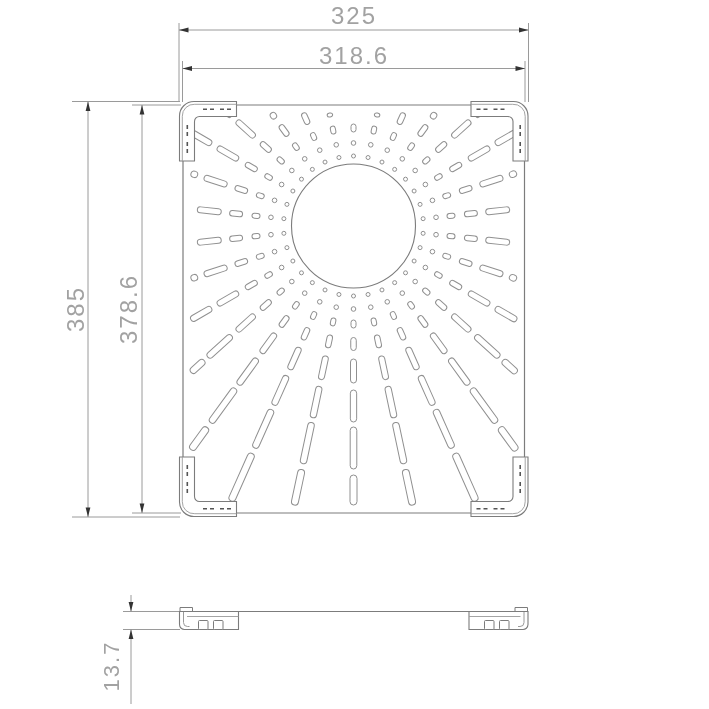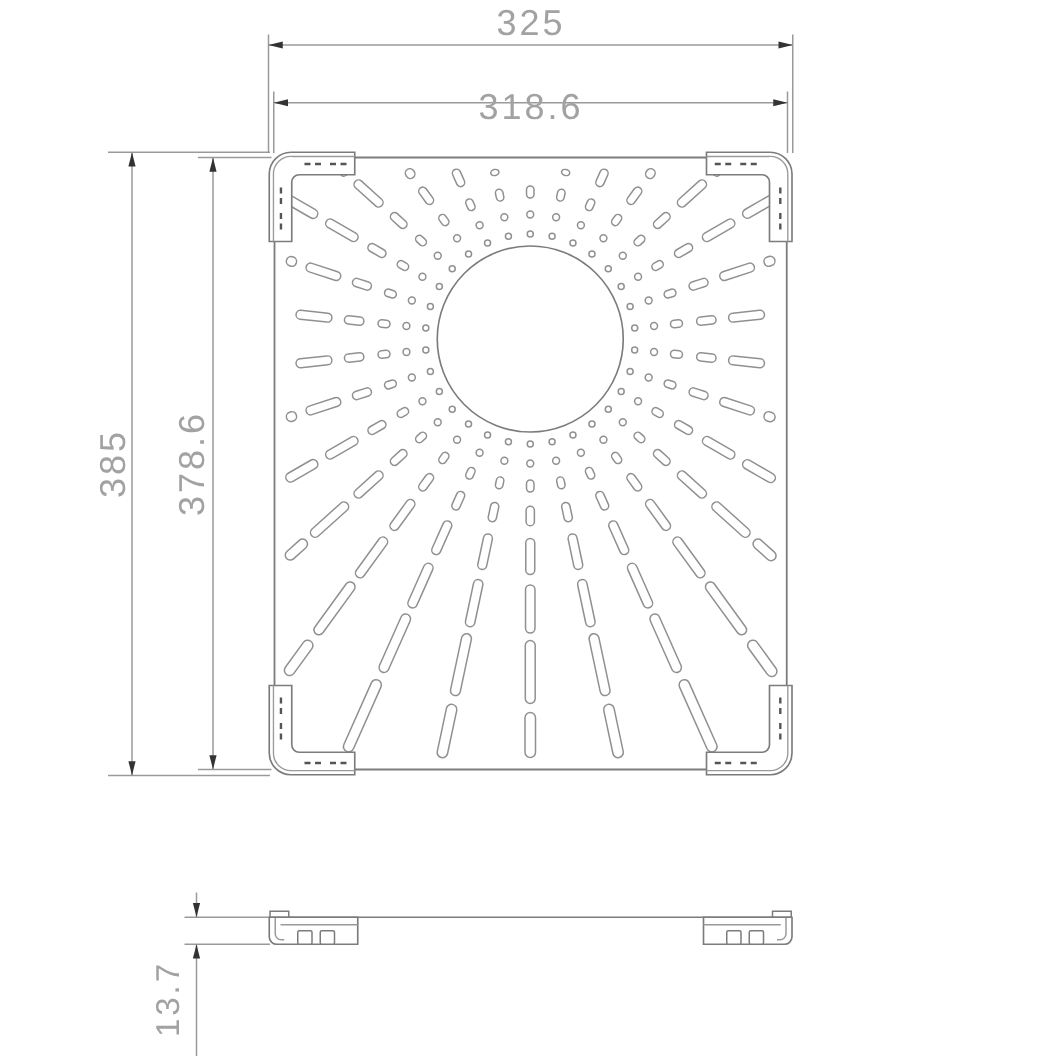--- a/index.html
+++ b/index.html
@@ -305,20 +305,20 @@
           <line x1="187" y1="616.5" x2="238.5" y2="616.5" stroke="#9a9a9a" stroke-width="0.9"></line>
           <path d="M183.5 612 V622.5 A4 4 0 0 0 187.5 626.5 H189.5" fill="none" stroke="#9a9a9a" stroke-width="1"></path>
           <rect x="198.5" y="620.5" width="9.5" height="9" rx="1" fill="#ffffff" stroke="#7c7c7c" stroke-width="1"></rect>
           <rect x="213.5" y="620.5" width="9.5" height="9" rx="1" fill="#ffffff" stroke="#7c7c7c" stroke-width="1"></rect>
         </g>
       </g>
     </svg>
 
   <div class="dim-label" style="left:354px;top:16px">325</div>
 
-  <div class="dim-label" style="left:354px;top:72px">318.6</div>
+  <div class="dim-label" style="left:354px;top:56px">318.6</div>
 
   <div class="dim-label vertical" style="left:76px;top:309px">385</div>
 
   <div class="dim-label vertical" style="left:129px;top:309px">378.6</div>
 
   <div class="dim-label vertical small" style="left:112px;top:666px">13.7</div>
 </div>
 
 </body></html>

